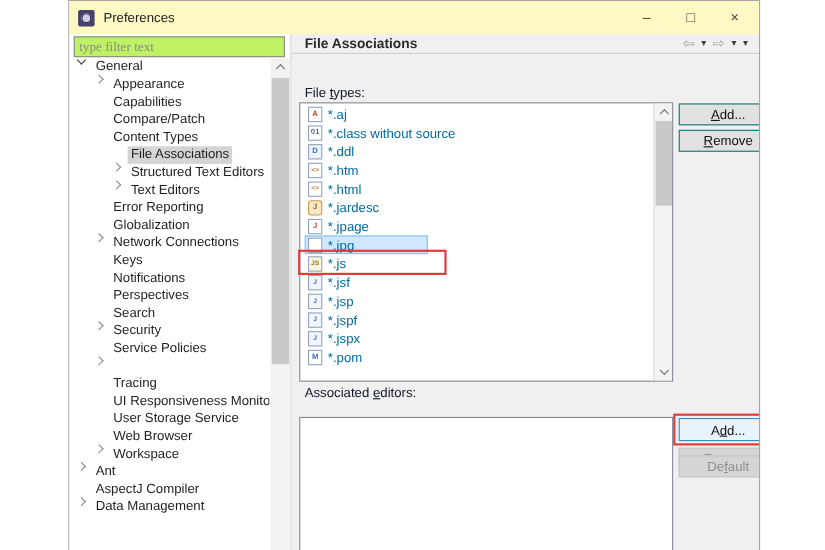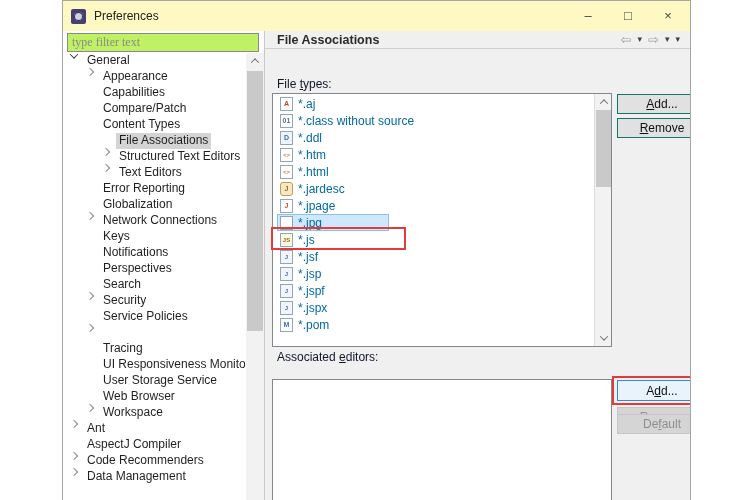--- a/index.html
+++ b/index.html
@@ -211,24 +211,20 @@
         <div class="trow lvl0 collapsed">
           <span class="twistie"></span>
           <span class="tlabel">Ant</span>
         </div>
         <div class="trow lvl0 leaf">
           <span class="twistie"></span>
           <span class="tlabel">AspectJ Compiler</span>
         </div>
         <div class="trow lvl0 collapsed">
           <span class="twistie"></span>
-          <span class="tlabel">Code Recommenders</span>
-        </div>
-        <div class="trow lvl0 collapsed">
-          <span class="twistie"></span>
           <span class="tlabel">Data Management</span>
         </div>
       </div>
     <div class="tree-scroll">
       <div class="sb-arrow up" style="top:0">
           <i></i>
         </div>
       <div class="tree-thumb"></div>
     </div>
   </div>

